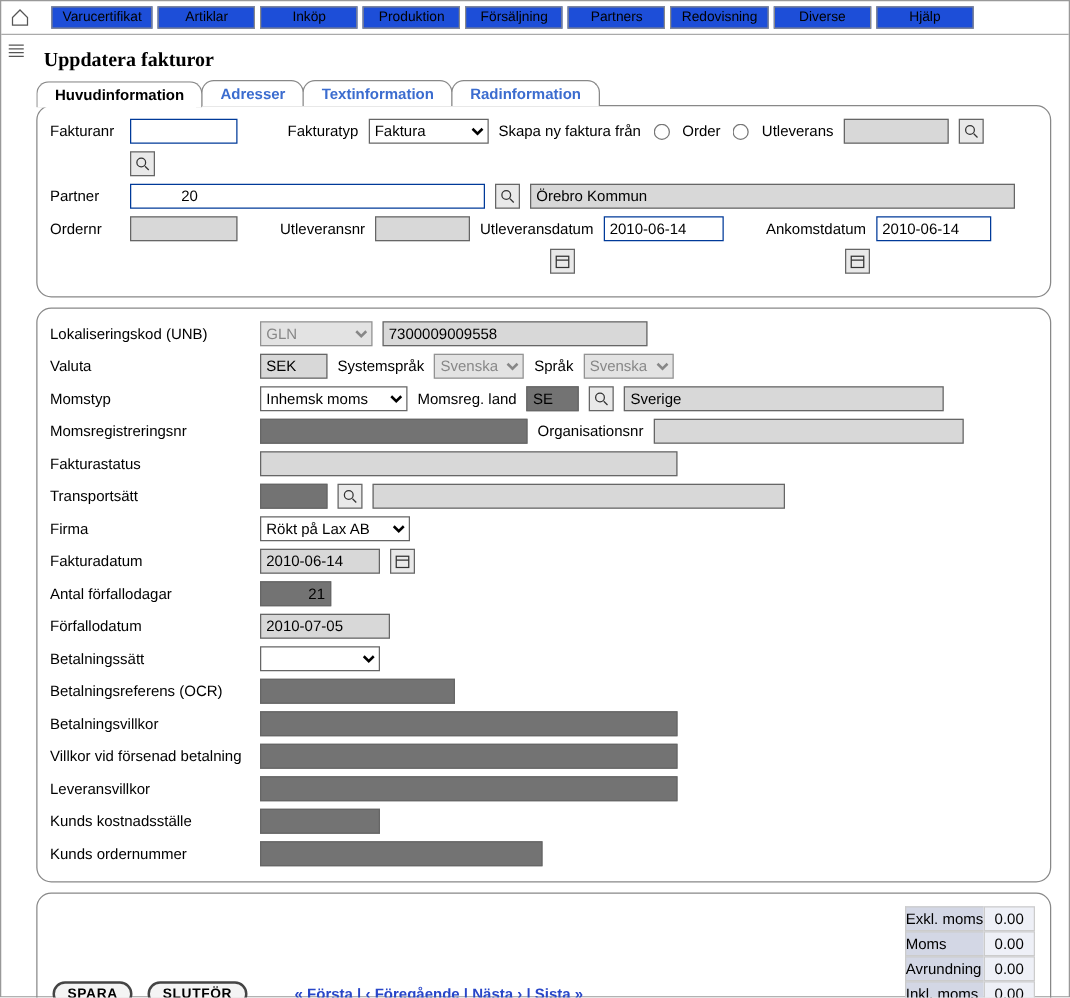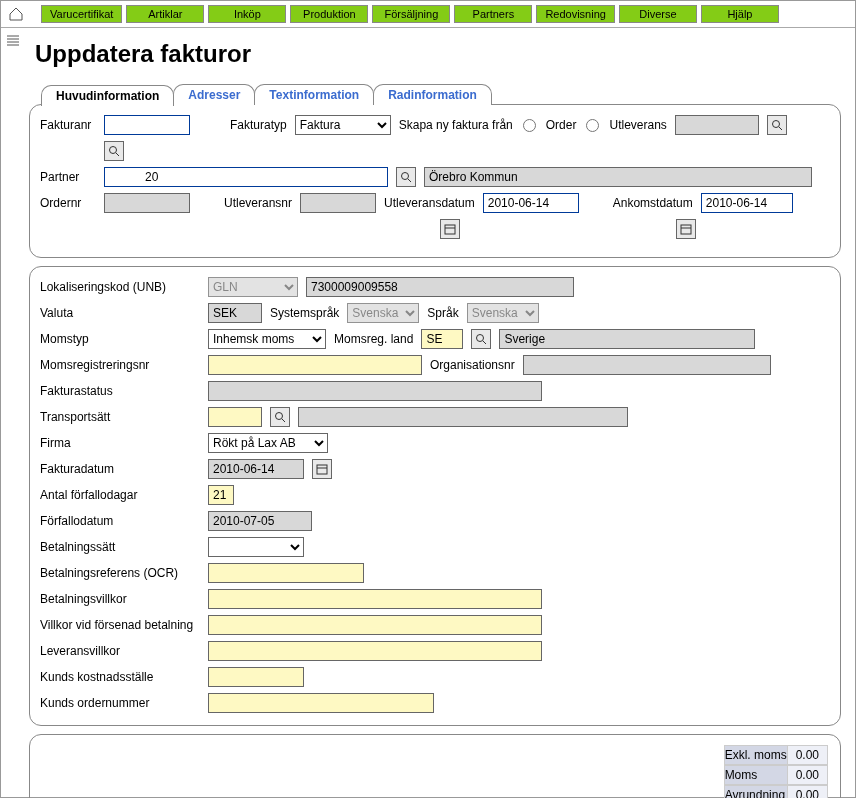--- a/index.html
+++ b/index.html
@@ -36,46 +36,46 @@
   }
   .navicon {
     width: 18px;
     height: 18px;
     display: flex;
     align-items: center;
     justify-content: center;
   }
   .navbtn {
     border: 1px solid #888;
-    background: #84cc16;
+    background: #1d4ed8;
     padding: 2px 8px;
     cursor: pointer;
     font-size: 11px;
     min-width: 78px;
     text-align: center;
   }
   .main {
     flex: 1;
     display: flex;
   }
   .content {
     flex: 1;
     padding: 8px 14px 10px 4px;
     display: flex;
     flex-direction: column;
   }
   .page-title {
-    font-size: 24px;
+    font-size: 16px;
     font-weight: bold;
-    margin: 4px 0 16px 6px;
+    margin: 4px 0 6px 6px;
+    font-family: Liberation Serif, serif;
   }
   .tabrow {
     display: flex;
     align-items: flex-start;
-    margin-left: 12px;
     position: relative;
     z-index: 2;
   }
   .tab {
     border: 1px solid #888;
     border-bottom: none;
     border-top-left-radius: 10px;
     border-top-right-radius: 10px;
     padding: 3px 14px;
     font-size: 12px;
@@ -103,21 +103,21 @@
     display: flex;
     align-items: center;
     gap: 8px;
     margin-bottom: 6px;
     flex-wrap: wrap;
   }
   .lbl { font-size: 12px; }
   .lbl-col { width: 160px; }
   .inp {
     border: 1px solid #666;
-    background: #fef9c3;
+    background: #737373;
     height: 20px;
     padding: 1px 4px;
     font-size: 12px;
   }
   .inp.ro { background: #d8d8d8; }
   .inp.required { border: 1px solid #003a99; background: #fff; }
   .sel {
     border: 1px solid #666;
     background: #fff;
     height: 20px;
@@ -291,21 +291,21 @@
                 <line x1="1" y1="5" x2="11" y2="5" stroke="#333"></line>
               </svg>
           </span>
         </div>
       </div>
 
       <div class="panel">
         <div class="row">
           <span class="lbl lbl-col">Lokaliseringskod (UNB)</span>
           <select class="sel ro" style="width:90px" disabled=""><option>GLN</option></select>
-          <input class="inp ro" style="width: 268px;" value="7300009009558">
+          <input class="inp ro" style="width: 212px;" value="7300009009558">
         </div>
         <div class="row">
           <span class="lbl lbl-col">Valuta</span>
           <input class="inp ro" style="width: 54px;" value="SEK">
           <span class="lbl">Systemspråk</span>
           <select class="sel ro" style="width:72px" disabled=""><option>Svenska</option></select>
           <span class="lbl">Språk</span>
           <select class="sel ro" style="width:72px" disabled=""><option>Svenska</option></select>
         </div>
         <div class="row">
@@ -351,21 +351,21 @@
           <input class="inp ro" style="width: 96px;" value="2010-06-14">
           <span class="iconbtn">
             <svg width="12" height="12" viewBox="0 0 12 12">
                 <rect x="1" y="2" width="10" height="9" fill="none" stroke="#333"></rect>
                 <line x1="1" y1="5" x2="11" y2="5" stroke="#333"></line>
               </svg>
           </span>
         </div>
         <div class="row">
           <span class="lbl lbl-col">Antal förfallodagar</span>
-          <input class="inp" style="width: 26px; text-align: left;" value="21">
+          <input class="inp" style="width: 57px; text-align: right;" value="21">
         </div>
         <div class="row">
           <span class="lbl lbl-col">Förfallodatum</span>
           <input class="inp ro" style="width: 104px;" value="2010-07-05">
         </div>
         <div class="row">
           <span class="lbl lbl-col">Betalningssätt</span>
           <select class="sel" style="width:96px"><option></option></select>
         </div>
         <div class="row">

